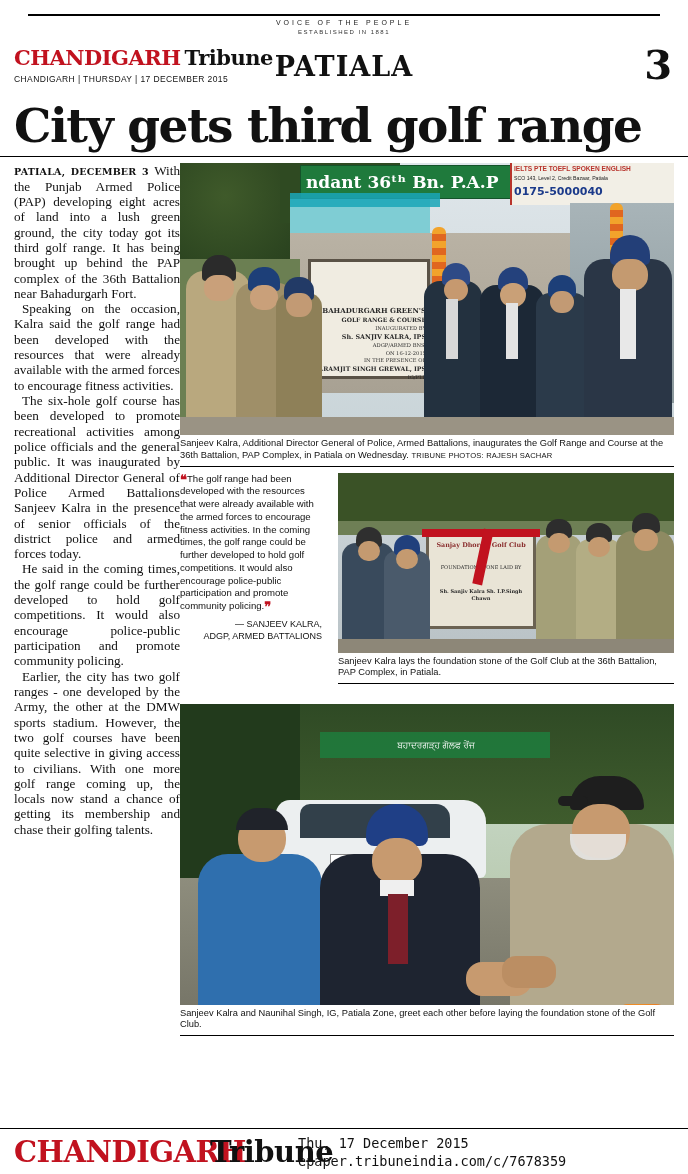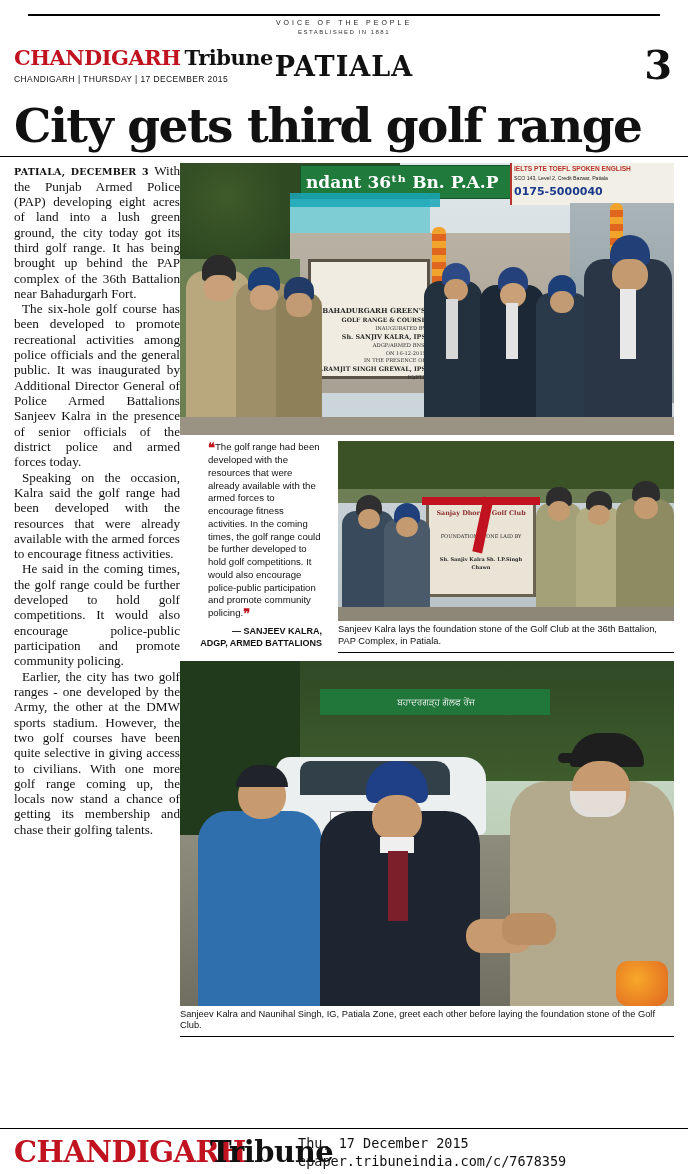--- a/index.html
+++ b/index.html
@@ -185,44 +185,43 @@
     width: 150px;
     float: left;
     padding-right: 8px;
   }
   .quote-text {
     font-family: "Liberation Sans", sans-serif;
     font-size: 9.6px;
     line-height: 1.33;
     color: #111;
     text-align: left;
-    margin-left: 28px;
   }
   .qmark {
     color: #c1121f;
     font-weight: bold;
     font-size: 13px;
     font-family: "DejaVu Serif", serif;
     line-height: 0;
     position: relative;
     top: 2px;
   }
   .attrib {
     font-family: "Liberation Sans", sans-serif;
-    font-weight: bold;
+    font-weight: normal;
     font-size: 9px;
     text-align: right;
     margin-top: 6px;
     line-height: 1.3;
   }
   .photo2wrap { width: 336px; float: right; }
   .photo2 { width: 336px; height: 180px; }
 
   
-  .photo3 { width: 494px; height: 345px; margin-top: 8px; }
+  .photo3 { width: 494px; height: 301px; margin-top: 20px; }
 
   
   .footer {
     position: absolute;
     left: 0; bottom: 0;
     width: 688px;
     height: 46px;
     border-top: 1px solid #000;
     background: #fff;
   }
@@ -281,22 +280,22 @@
   <div class="edition-pageno">3</div>
 </div>
 
 <div class="headline">City gets third golf range</div>
 
 <div class="content">
 
   <div class="col-left">
     <div class="story">
       <p><span class="dateline">PATIALA, DECEMBER 3</span> <span>With the Punjab Armed Police (PAP) developing eight acres of land into a lush green ground, the city today got its third golf range. It has being brought up behind the PAP complex of the 36th Battalion near Bahadurgarh Fort.</span></p>
+      <p>Speaking on the occasion, Kalra said the golf range had been developed with the resources that were already available with the armed forces to encourage fitness activities.</p>
       <p>The six-hole golf course has been developed to promote recreational activities among police officials and the general public. It was inaugurated by Additional Director General of Police Armed Battalions Sanjeev Kalra in the presence of senior officials of the district police and armed forces today.</p>
-      <p>Speaking on the occasion, Kalra said the golf range had been developed with the resources that were already available with the armed forces to encourage fitness activities.</p>
       <p>He said in the coming times, the golf range could be further developed to hold golf competitions. It would also encourage police-public participation and promote community policing.</p>
       <p>Earlier, the city has two golf ranges - one developed by the Army, the other at the DMW sports stadium. However, the two golf courses have been quite selective in giving access to civilians. With one more golf range coming up, the locals now stand a chance of getting its membership and chase their golfing talents.</p>
     </div>
   </div>
 
   <div class="col-right">
 
     <div class="photo photo1">
       <div class="sky" style="background:linear-gradient(#dfe6ea,#c9d4d8);"></div>
 
@@ -355,20 +354,24 @@
       <div class="ph" style="left:326px;top:140px;width:12px;height:56px;background:#e3e3e3;"></div>
       <div class="ph" style="left:356px;top:130px;width:52px;height:142px;background:#2b3a4a;border-radius:14px 14px 0 0;"></div>
       <div class="ph" style="left:368px;top:112px;width:28px;height:22px;background:#1d3f78;border-radius:14px 14px 4px 4px;"></div>
       <div class="ph" style="left:370px;top:128px;width:24px;height:22px;background:#c29a74;border-radius:11px;"></div>
       <div class="ph" style="left:404px;top:96px;width:88px;height:176px;background:#2a3646;border-radius:20px 20px 0 0;"></div>
       <div class="ph" style="left:430px;top:72px;width:40px;height:30px;background:#233f78;border-radius:20px 20px 5px 5px;"></div>
       <div class="ph" style="left:432px;top:96px;width:36px;height:32px;background:#c49a70;border-radius:15px;"></div>
       <div class="ph" style="left:440px;top:126px;width:16px;height:70px;background:#e8e8e8;"></div>
 
       <div class="ph" style="left:0;bottom:0;width:494px;height:18px;background:#9a9384;"></div>
+    </div>
+    <div class="caption">
+      <span>Sanjeev Kalra, Additional Director General of Police, Armed Battalions, inaugurates the Golf Range and Course at the 36th Battalion, PAP Complex, in Patiala on Wednesday.</span>
+      <span class="credit">TRIBUNE PHOTOS: RAJESH SACHAR</span>
     </div>
 
     <div class="midrow">
       <div class="quote-box">
         <div class="quote-text"><span class="qmark">❝</span><span>The golf range had been developed with the resources that were already available with the armed forces to encourage fitness activities. In the coming times, the golf range could be further developed to hold golf competitions. It would also encourage police-public participation and promote community policing.</span><span class="qmark">❞</span></div>
         <div class="attrib">
           <div>— SANJEEV KALRA,</div>
           <div>ADGP, ARMED BATTALIONS</div>
         </div>
       </div>

